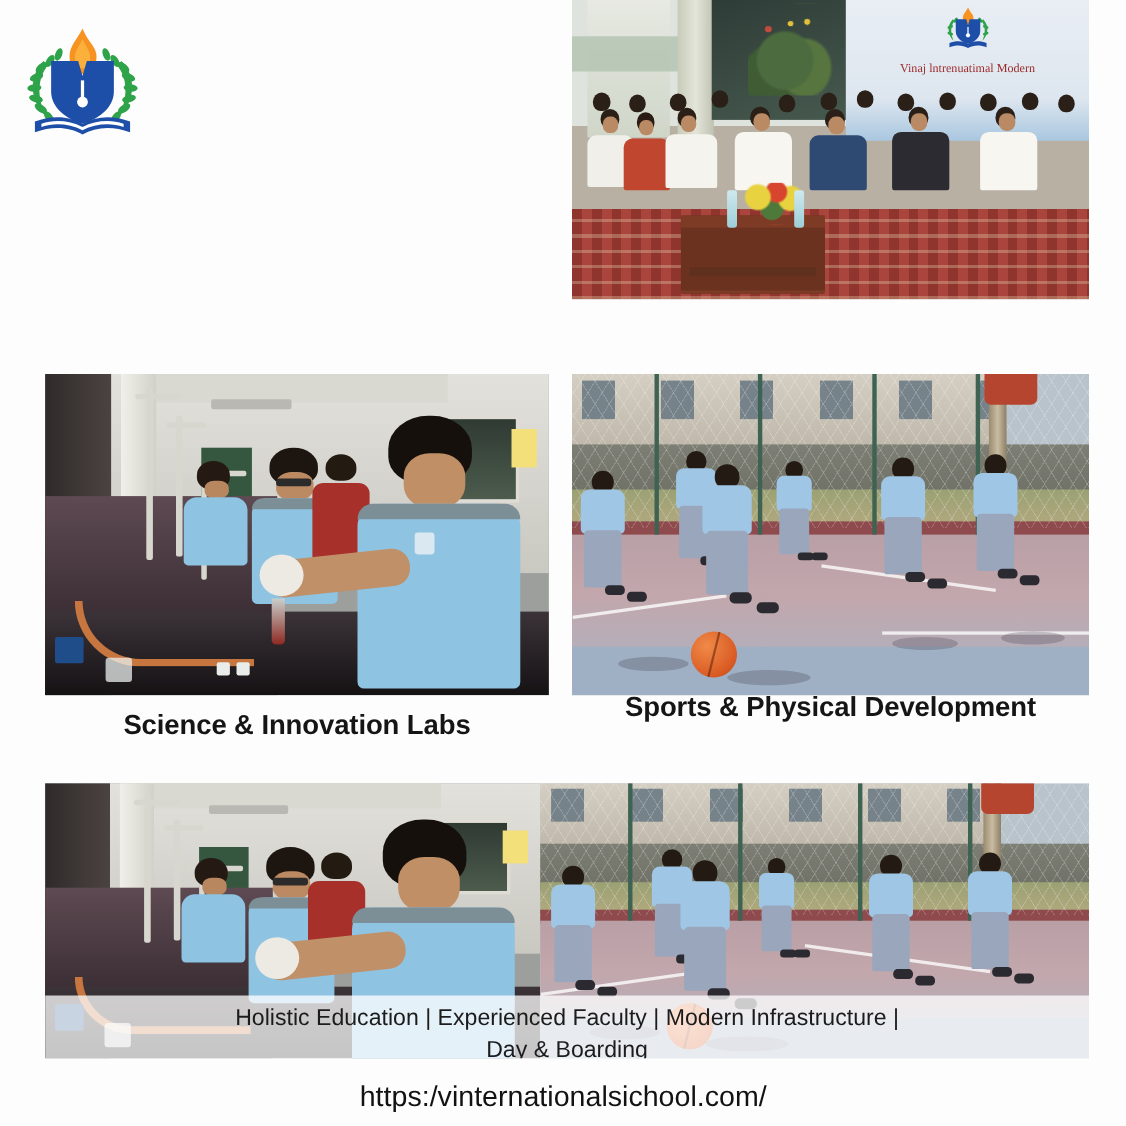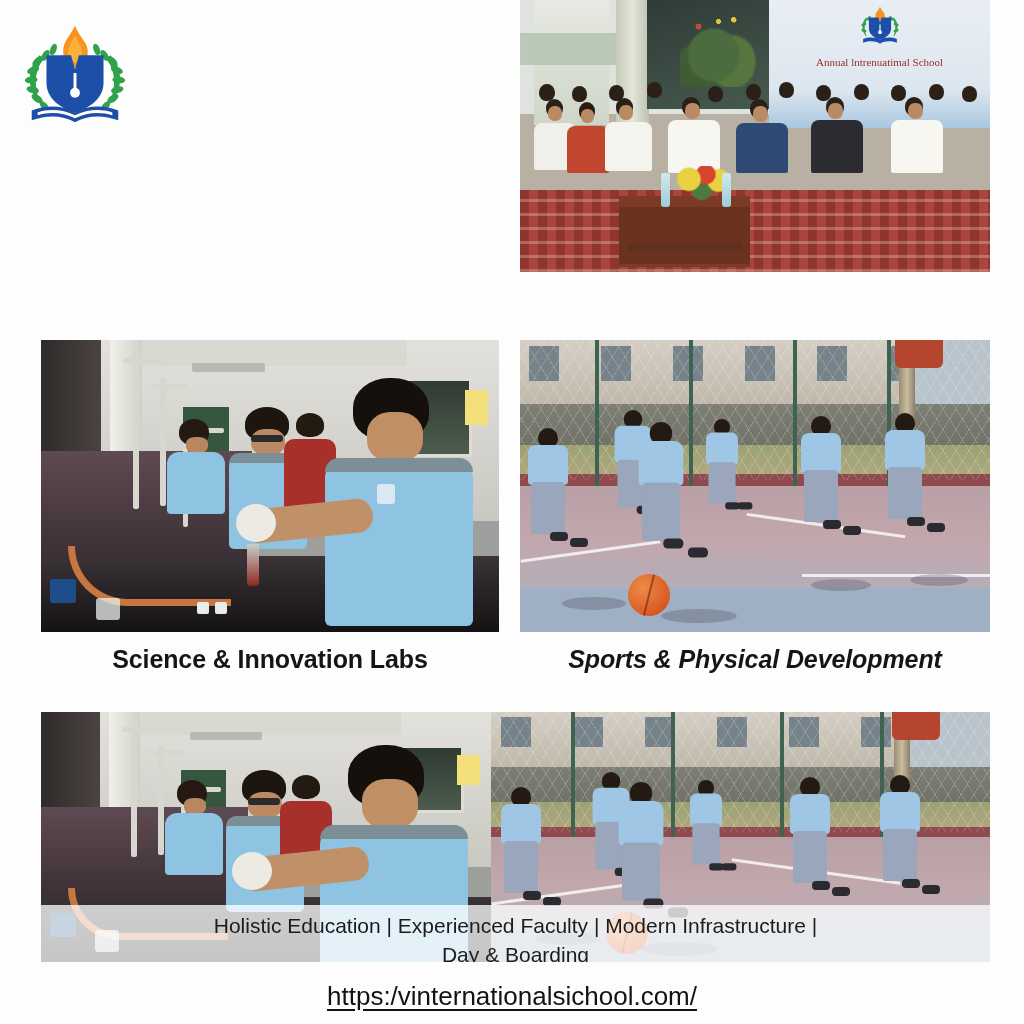--- a/index.html
+++ b/index.html
@@ -302,21 +302,20 @@
     color: #1c1c1c;
     line-height: 1.38;
     white-space: pre-line;
   }
 
   .site-url {
     position: absolute; left: 0; right: 0;
     text-align: center;
     font-size: 26px;
     color: #121212;
-    text-decoration: underline;
     text-underline-offset: 4px;
   }
 </style>
 </head>
 <body>
 
 <div class="page">
 
   <div class="logo-wrap">
     <svg class="logo-svg" viewBox="0 0 120 120">
@@ -383,21 +382,21 @@
             <ellipse cx="102" cy="72" rx="7" ry="3.6" transform="rotate(-18 102 72)"></ellipse>
             <ellipse cx="31" cy="40" rx="7" ry="3.6" transform="rotate(-58 31 40)"></ellipse>
             <ellipse cx="89" cy="40" rx="7" ry="3.6" transform="rotate(58 89 40)"></ellipse>
           </g>
           <path d="M60 10 C54 22 48 25 48 35 C48 45 54 51 60 51 C67 51 73 45 73 35 C73 26 66 23 60 10 Z" fill="#f79421"></path>
           <path d="M31 38 L56 38 L60 52 L64 38 L89 38 L89 66 C89 82 74 92 60 96 C46 92 31 82 31 66 Z" fill="#1d4ea8"></path>
           <circle cx="60" cy="76" r="5" fill="#fff"></circle>
           <rect x="58.5" y="56" width="3" height="18" fill="#fff"></rect>
           <path d="M16 94 C32 88 48 89 60 96 C72 89 88 88 104 94 L104 104 C88 98 72 99 60 106 C48 99 32 98 16 104 Z" fill="#1d4ea8"></path>
         </svg>
-        <div class="ev-banner-text">Annual lntrenuatimal School</div>
+        <div class="ev-banner-text">Vinaj lntrenuatimal Modern</div>
       </div>
 
       <div class="ev-crowd">
 
         <div class="ev-head" style="left:4%;  top:10%; width:16px; height:17px;"></div>
         <div class="ev-head" style="left:11%; top:12%; width:15px; height:16px;"></div>
         <div class="ev-head" style="left:19%; top:11%; width:15px; height:16px;"></div>
         <div class="ev-head" style="left:27%; top:9%;  width:15px; height:16px;"></div>
         <div class="ev-head" style="left:40%; top:12%; width:15px; height:16px;"></div>
         <div class="ev-head" style="left:48%; top:10%; width:15px; height:16px;"></div>
@@ -574,21 +573,21 @@
           <div class="sp-p-shirt"></div>
         <div class="sp-p-pants"></div>
         <div class="sp-p-shoe" style="left:2px;"></div>
         <div class="sp-p-shoe" style="left:22px; top:110px;"></div>
       </div>
 
       <div class="sp-ball" style="left:23%; top:80%;"></div>
     </div>
   </div>
 
-  <div class="caption" style="left:520px; top:645px; width:470px;font-style:italic;">Sports &amp; Physical Development</div>
+  <div class="caption" style="left:520px; top:629px; width:470px;">Sports &amp; Physical Development</div>
 
   <div class="band" style="left:41px; top:712px; width:949px; height:250px;">
 
     <div class="band-half" style="left:0; width:450px;">
       <div class="scene lab">
         <div class="lab-wall"></div>
         <div class="lab-ceil"></div>
         <div class="lab-fan"></div>
         <div class="lab-door"></div>
         <div class="lab-window"></div>

